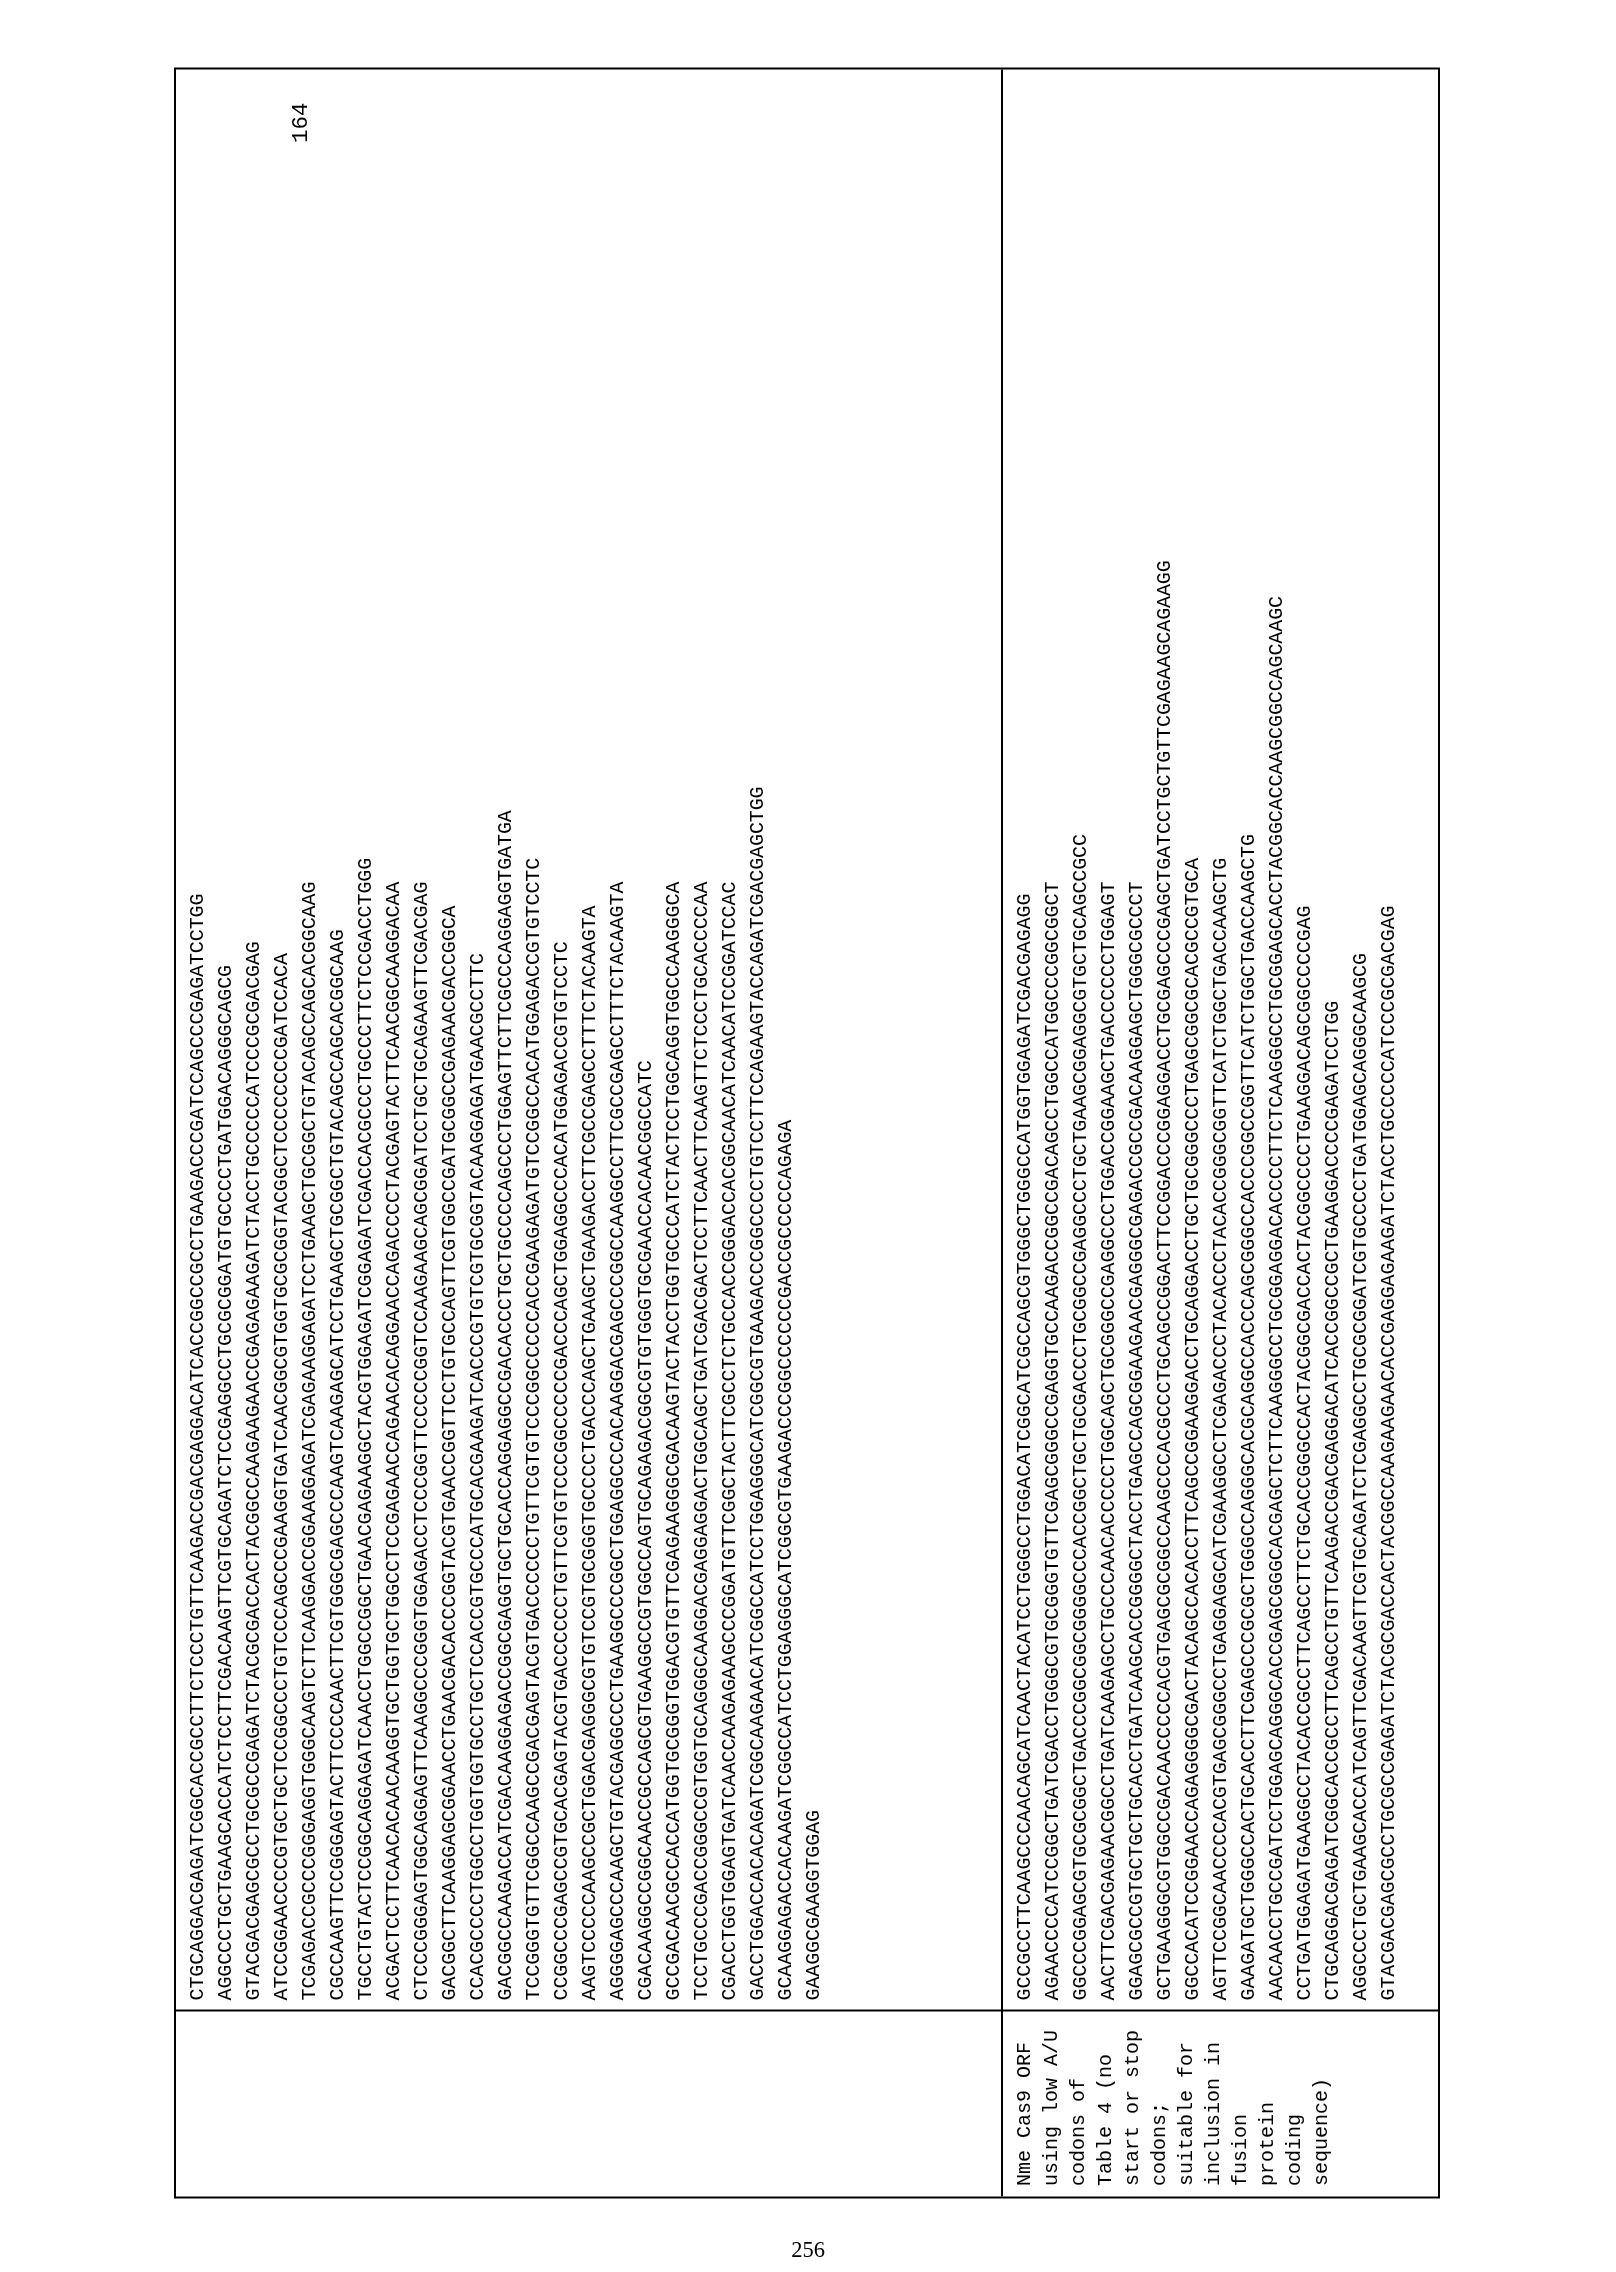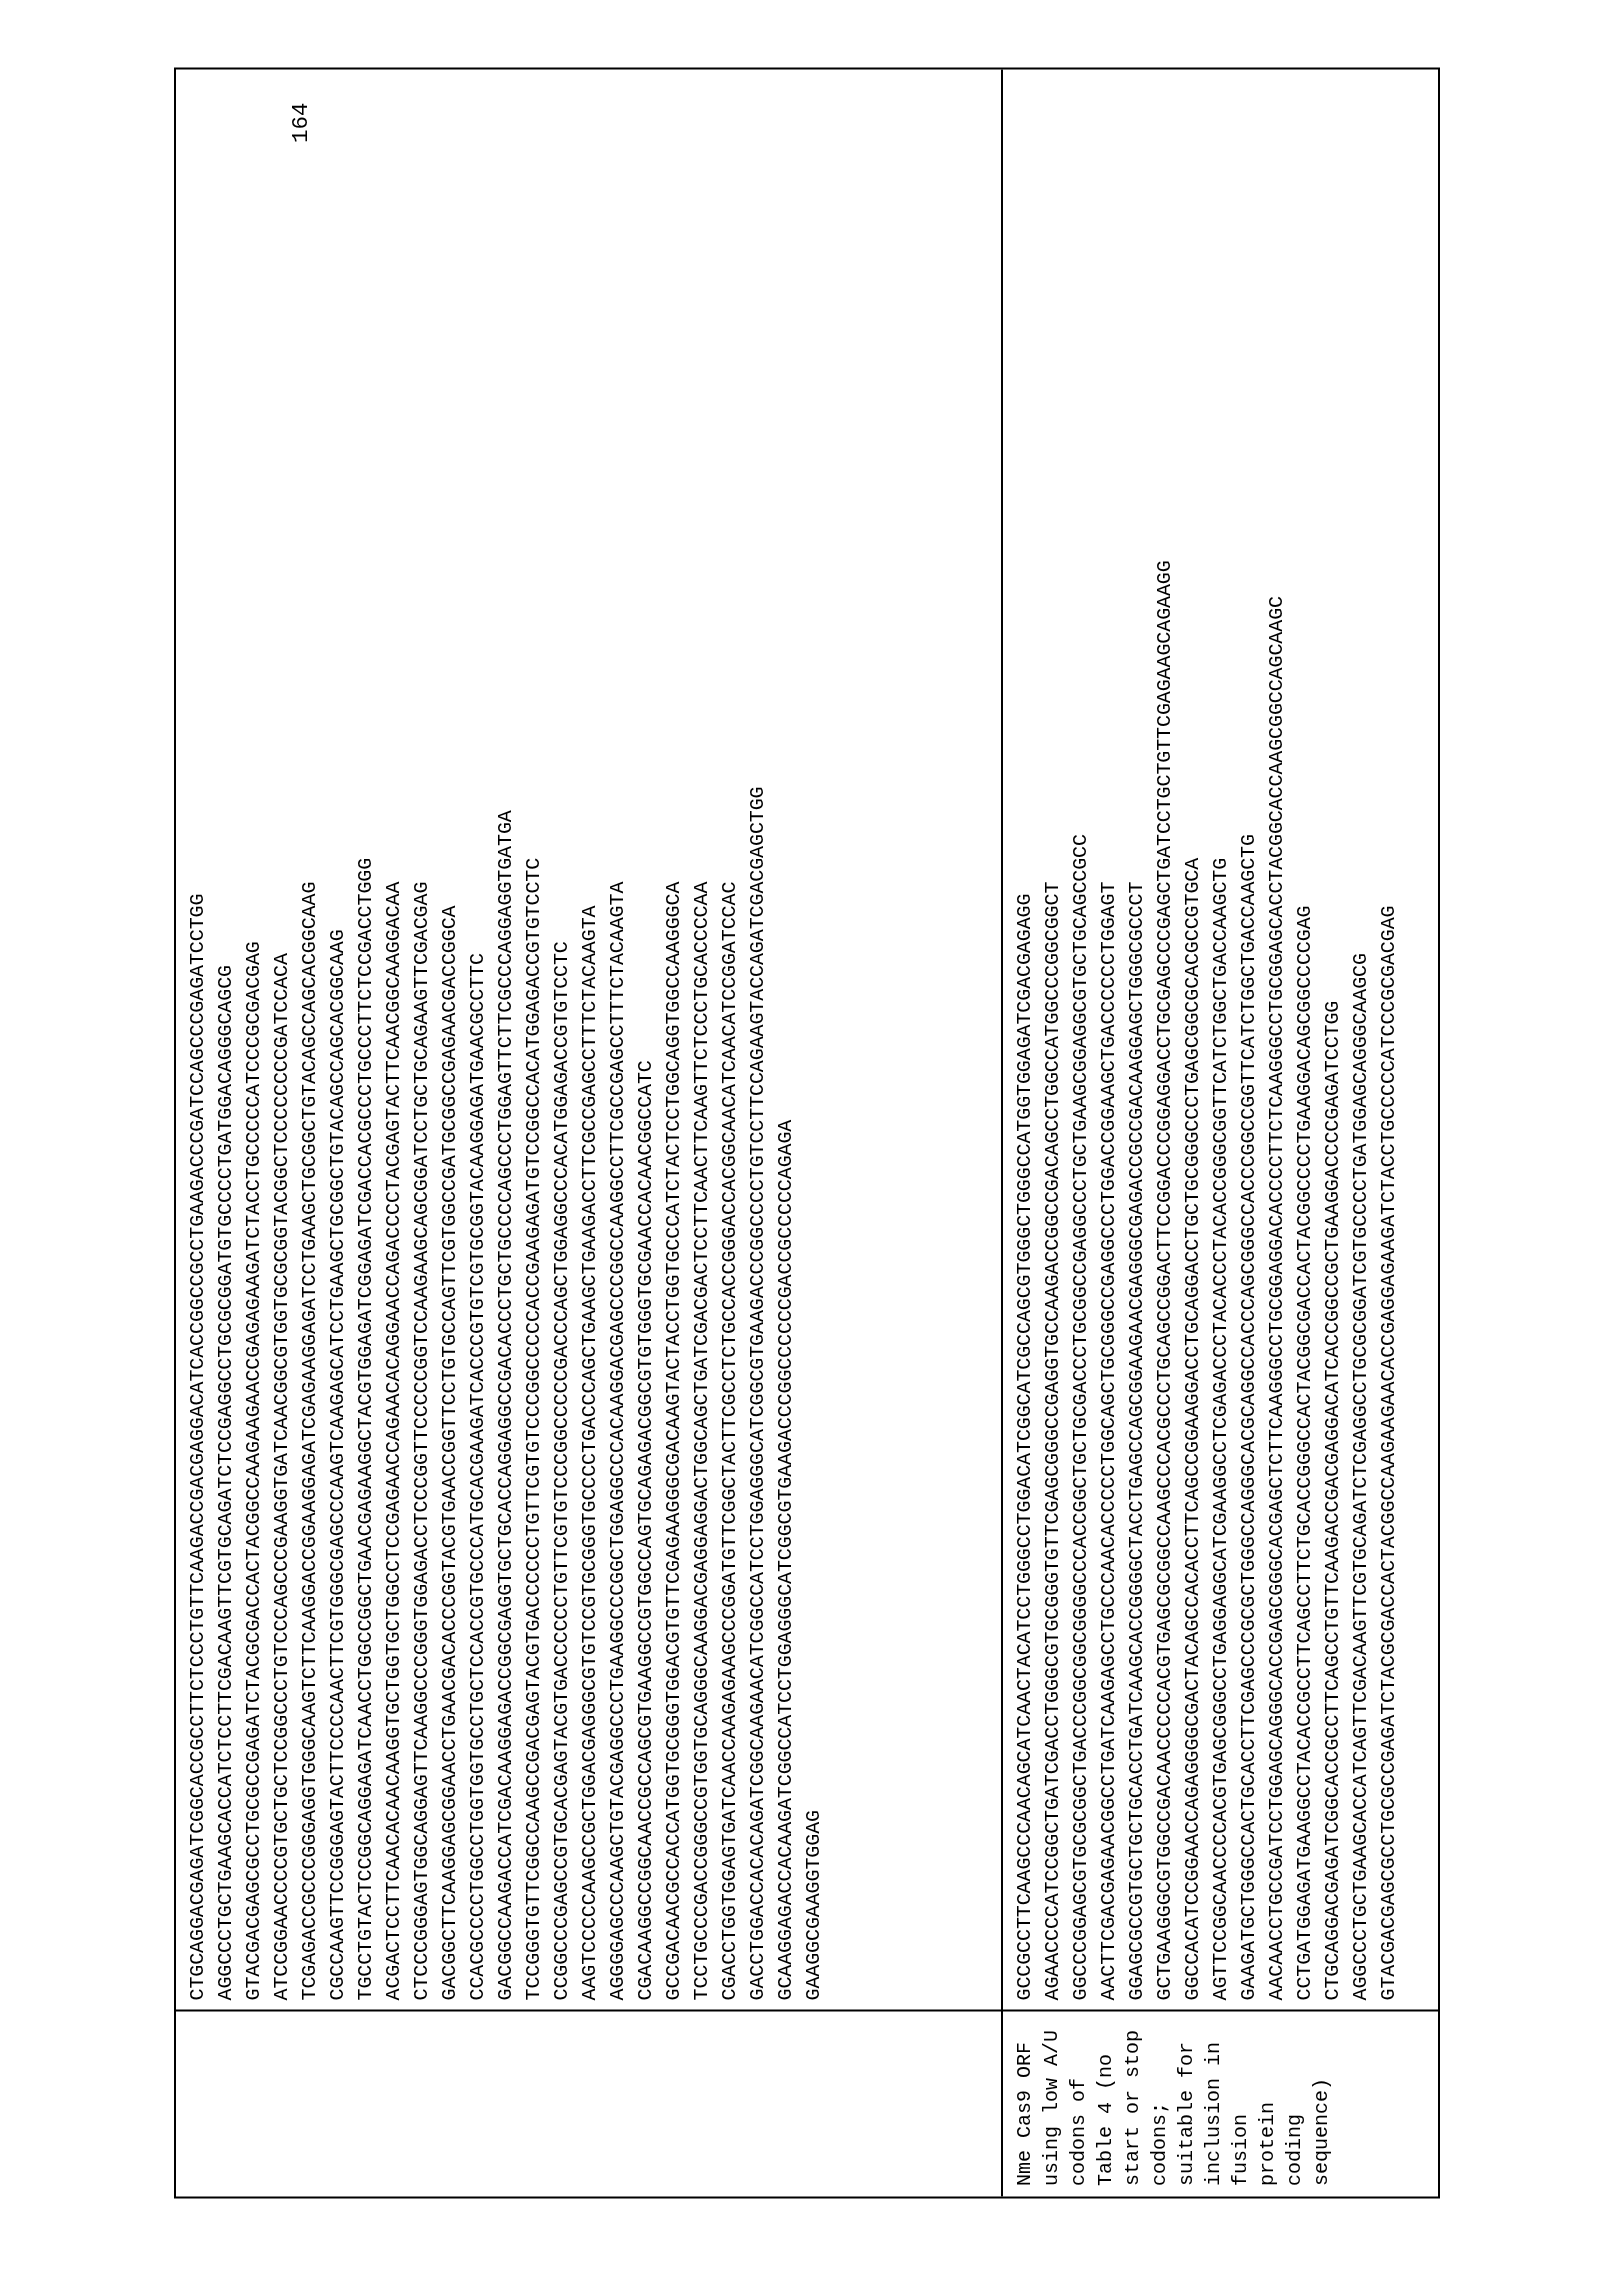--- a/index.html
+++ b/index.html
@@ -134,14 +134,15 @@
           <div class="cell-label">Nme Cas9 ORF using low A/U codons of Table 4 (no start or stop codons; suitable for inclusion in fusion protein coding sequence)</div>
           <div class="cell-seq" id="seq1"><div class="line">GCCGCCTTCAAGCCCAACAGCATCAACTACATCCTGGGCCTGGACATCGGCATCGCCAGCGTGGGCTGGGCCATGGTGGAGATCGACGAGAGG</div><div class="line">AGAACCCCATCCGGCTGATCGACCTGGGCGTGCGGGTGTTCGAGCGGGCCGAGGTGCCAAGACCGGCCGACAGCCTGGCCATGGCCCGGCGGCT</div><div class="line">GGCCCGGAGCGTGCGCGGCTGACCCGGCGGCGGGGCCCACCGGCTGCTGCGACCCTGCGGCCGAGGCCCTGCTGAAGCGGAGGCGTGCTGCAGCCGCC</div><div class="line">AACTTCGACGAGAACGGCCTGATCAAGAGCCTGCCCAACACCCCCTGGCAGCTGCGGGCCGAGGCCCTGGACCGGAAGCTGACCCCCCTGGAGT</div><div class="line">GGAGCGCCGTGCTGCTGCACCTGATCAAGCACCGGGGCTACCTGAGCCAGCGGAAGAACGAGGGCGAGACCGCCGACAAGGAGCTGGGCGCCCT</div><div class="line">GCTGAAGGGCGTGGCCGACAACCCCCACGTGAGCGCGGCCAAGCCCACGCCCTGCAGCCGGACTTCCGGACCCGGAGGACCTGCGAGCCCGAGCTGATCCTGCTGTTCGAGAAGCAGAAGG</div><div class="line">GGCCACATCCGGAACCAGAGGGGCGACTACAGCCACACCTTCAGCCGGAAGGACCTGCAGGACCTGCTGCGGGCCCTGAGCGGCGCACGCCGTGCA</div><div class="line">AGTTCCGGCAACCCCACGTGAGCGGGCCTGAGGAGGCATCGAAGGCCTCGAGACCCTACACCCTACACCGGGCGGTTCATCTGGCTGACCAAGCTG</div><div class="line">GAAGATGCTGGGCCACTGCACCTTCGAGCCCGCGCTGGGCCAGGGCACGCAGGCCACCCAGCGGGCCACCCGGCCGGTTCATCTGGCTGACCAAGCTG</div><div class="line">AACAACCTGCCGATCCTGGAGCAGGGCACCGAGCGGGCACGAGCTCTTCAAGGGCCTGCGGAGGACACCCCTTCTCAAGGGCCTGCGGAGCACCTACGGCACCAAGCGGCCAGCAAGC</div><div class="line">CCTGATGGAGATGAAGGCCTACACCGCCTTCAGCCTTCTGCACCGGGCCACTACGGCGACCACTACGGCCCCTGAAGGACAGCGGCCCCGAG</div><div class="line">CTGCAGGACGAGATCGGCACCGCCTTCAGCCTGTTCAAGACCGACGAGGACATCACCGGCCGCTGAAGGACCCCGAGATCCTGG</div><div class="line">AGGCCCTGCTGAAGCACCATCAGTTCGACAAGTTCGTGCAGATCTCGAGGCCTGCGCGGATCGTGCCCCTGATGGAGCAGGGCAAGCG</div><div class="line">GTACGACGAGCGCCTGCGCCGAGATCTACGCGACCACTACGGCCAAGAAGAACACCGAGGAGAAGATCTACCTGCCCCCATCCCGCGACGAG</div></div>
         </div>
 
         <div class="pagenum-rot">164</div>
       </div>
 
     </div>
   </div>
 
+  <div class="page-footer">256</div>
 </div>
 
 
 </body></html>

